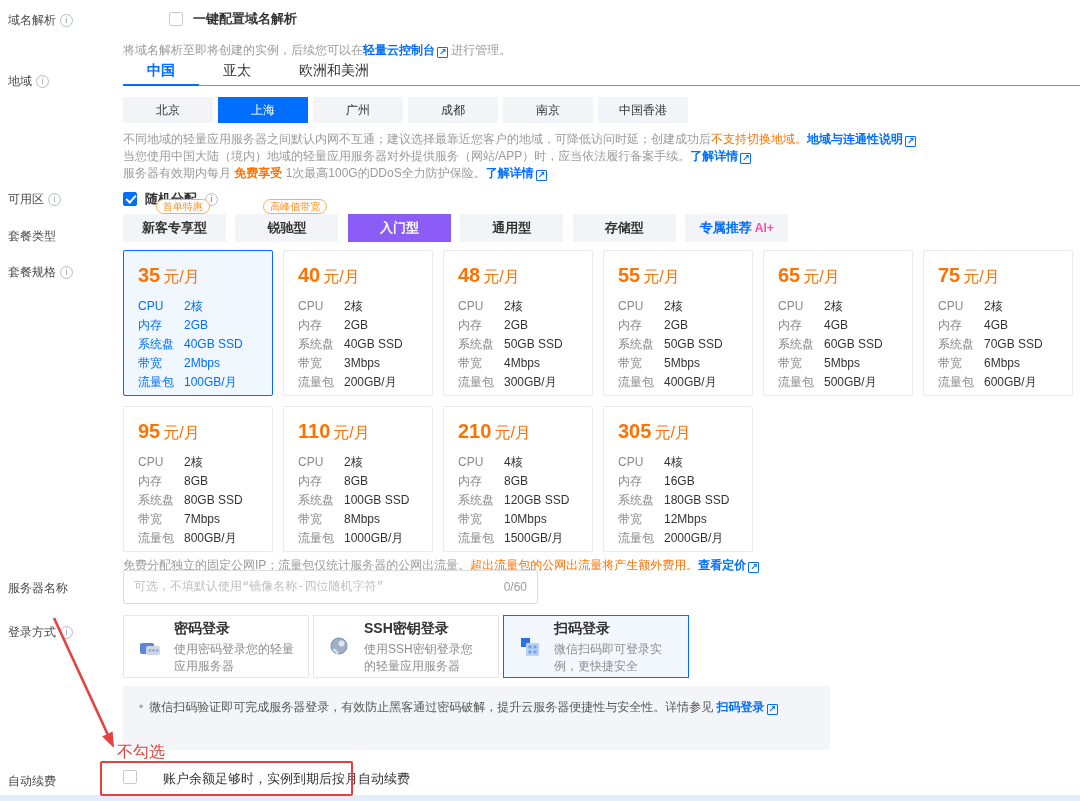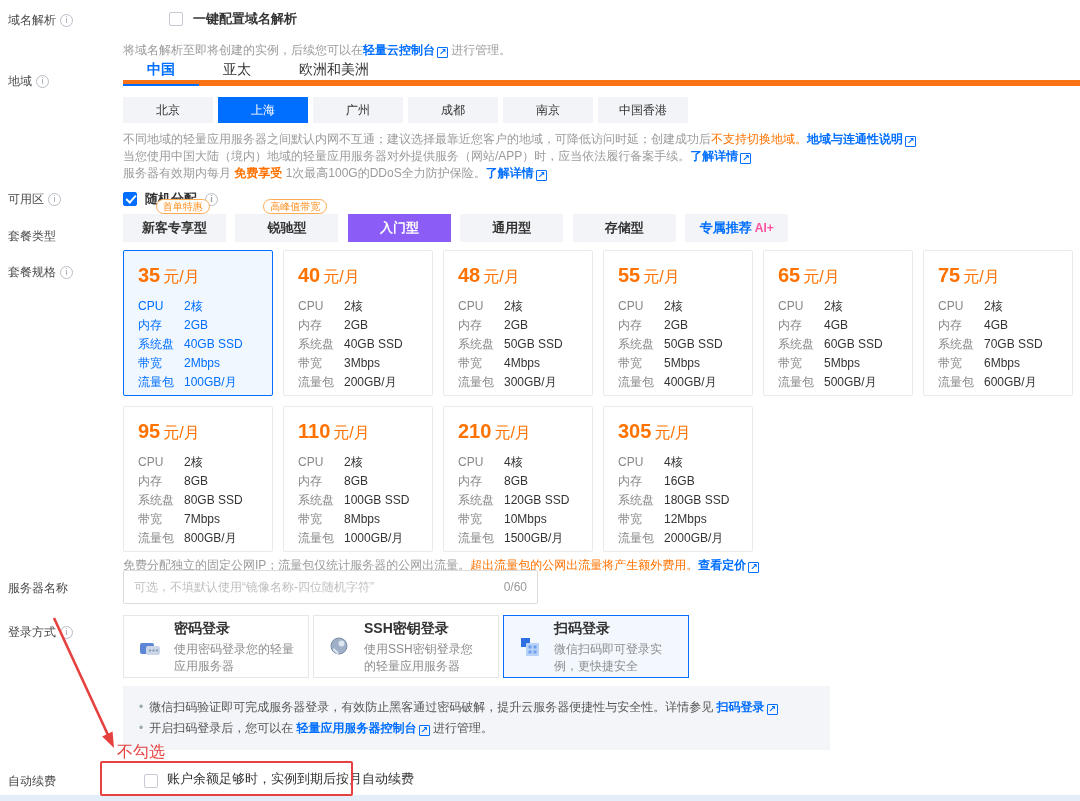--- a/index.html
+++ b/index.html
@@ -21,21 +21,21 @@
   .ext::before { content:"\2197"; }
 
   .blink { color:#006eff; font-weight:bold; cursor:pointer; text-decoration:none; }
   .warn  { color:#ff7200; }
 
   
   .domain-check { position:absolute; left:123px; top:10px; display:flex; align-items:center; gap:10px; font-size:13px; font-weight:bold; color:#333;padding-left:46px; }
   .domain-desc  { position:absolute; left:123px; top:42px; font-size:12px; color:#9b9b9b; }
 
   
-  .tabs { position:absolute; left:123px; top:60px; width:957px; border-bottom:6px solid #f97316; height:26px;font-family:Liberation Serif, serif; }
+  .tabs { position:absolute; left:123px; top:60px; width:957px; border-bottom:1px solid #f97316; height:26px; }
   .tab  { display:inline-block; padding:0 24px; font-size:14px; height:26px; line-height:20px; color:#333; cursor:pointer; }
   .tab.selected { color:#006eff; border-bottom:2px solid #006eff; font-weight:bold; }
 
   .cities { position:absolute; left:123px; top:97px; }
   .city-btn { width:90px; height:26px; margin-right:5px; border:none; background:#f3f4f7; color:#333; font-size:12px; cursor:pointer; font-family:inherit; }
   .city-btn.selected { background:#006eff; color:#fff; }
 
   .notices { position:absolute; left:123px; top:131px; font-size:12px; color:#9b9b9b; line-height:17px; }
 
   
@@ -61,37 +61,37 @@
   .price .num { font-size:20px; font-weight:bold; }
   .price .unit { font-size:16px; margin-left:3px; }
   .spec-row { display:flex; font-size:12px; line-height:19px; color:#333; }
   .spec-row .k { width:46px; color:#888; flex:none; }
   .plan-card.selected .spec-row, .plan-card.selected .spec-row .k { color:#006eff; }
 
   .plan-note { position:absolute; left:123px; top:557px; font-size:12px; color:#9b9b9b; }
 
   
   .name-box { position:absolute; left:123px; top:570px; width:415px; height:34px; border:1px solid #dcdcdc; border-radius:2px; display:flex; align-items:center; padding:0 10px; background:#fff; }
-  .name-box input { flex:1; border:none; outline:none; font-size:12px; color:#333; font-family:Liberation Sans, sans-serif; background:transparent; }
+  .name-box input { flex:1; border:none; outline:none; font-size:12px; color:#333; font-family:Liberation Mono, monospace; background:transparent; }
   .name-box input::placeholder { color:#bfbfbf; }
   .counter { font-size:12px; color:#9b9b9b; margin-left:8px; }
 
   
   .login-cards { position:absolute; left:123px; top:615px; display:flex; gap:4px; }
   .login-card { width:186px; height:63px; border:1px solid #e7e7e7; background:#fff; display:flex; align-items:center; gap:12px; padding:0 14px; cursor:pointer; }
   .login-card.selected { border-color:#006eff; background:#f3f8ff; }
   .login-card .licon { flex:none; width:24px; height:24px; }
   .lc-title { font-size:14px; font-weight:bold; color:#333; line-height:18px; }
   .lc-desc  { font-size:12px; color:#8d8d8d; margin-top:4px; }
 
   .tipbox { position:absolute; left:123px; top:686px; width:707px; height:64px; background:#f3f5f8; padding:11px 16px; font-size:12px; color:#555; line-height:21px; }
   .tipbox .dot { color:#9aa; margin-right:6px; }
 
   
-  .renew-check { position:absolute; left:123px; top:770px; display:flex; align-items:flex-end; gap:9px; font-size:13px; color:#333;margin-left:21px; }
+  .renew-check { position:absolute; left:123px; top:770px; display:flex; align-items:flex-start; gap:26px; font-size:13px; color:#333; }
 
   
   .anno-arrow { position:absolute; left:42px; top:610px; z-index:5; pointer-events:none; }
   .anno-text { position:absolute; left:117px; top:742px; font-size:16px; color:#e5413e; z-index:5; }
   .anno-box { position:absolute; left:100px; top:761px; width:253px; height:35px; border:2px solid #e5413e; border-radius:2px; z-index:4; pointer-events:none; }
 
   .footer-strip { position:absolute; left:0; top:795px; width:1080px; height:6px; background:#e4eefa; }
 </style>
 </head>
 <body>
@@ -557,23 +557,20 @@
         <div class="lc-title">扫码登录</div>
         <div class="lc-desc">微信扫码即可登录实例，更快捷安全</div>
       </div>
     </div>
   </div>
 
   <div class="tipbox">
     <div>
       <span class="dot">•</span><span>微信扫码验证即可完成服务器登录，有效防止黑客通过密码破解，提升云服务器便捷性与安全性。详情参见 </span><span class="blink">扫码登录</span><span class="blink ext"></span>
     </div>
-    <div>
-      <span class="dot">•</span><span>开启扫码登录后，您可以在 </span><span class="blink">轻量应用服务器控制台</span><span class="blink ext"></span><span> 进行管理。</span>
-    </div>
   </div>
 
   <div class="renew-check">
     <span class="cb"></span>
     <span>账户余额足够时，实例到期后按月自动续费</span>
   </div>
 
   <svg class="anno-arrow" width="85" height="150" viewBox="0 0 85 150">
     <line x1="12" y1="8" x2="66" y2="125" stroke="#e5413e" stroke-width="2.6"></line>
     <polygon points="72,138 70.6,121.6 60.2,126.4" fill="#e5413e"></polygon>

